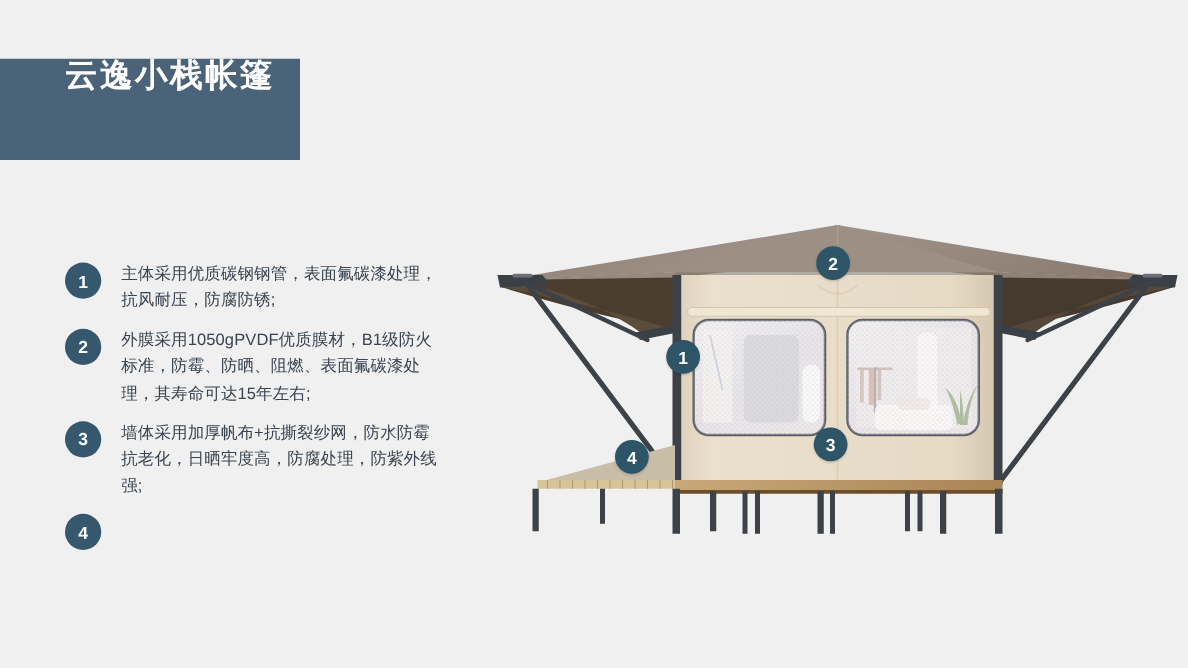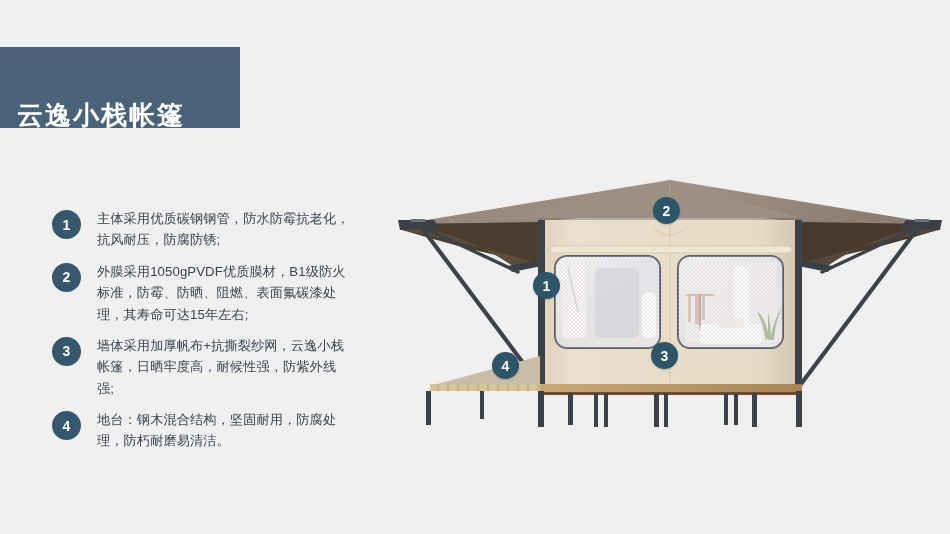--- a/index.html
+++ b/index.html
@@ -18,23 +18,23 @@
 
   
   #title-banner {
     position: absolute;
     left: 0;
     top: 47px;
     width: 240px;
     height: 81px;
     background: #4a6378;
     display: flex;
-    align-items: flex-end;
+    align-items: flex-start;
     box-sizing: border-box;
-    padding-left: 17px;
+    padding-left: 52px;
   }
   #title-banner .title-text {
     color: #ffffff;
     font-size: 26px;
     font-weight: bold;
     letter-spacing: 2px;
     line-height: 1;
     white-space: nowrap;
   }
 
@@ -110,36 +110,35 @@
 <body>
 
 <div id="title-banner">
   <span class="title-text">云逸小栈帐篷</span>
 </div>
 
 <div id="feature-list">
 
   <div class="feature-item">
     <div class="feature-badge">1</div>
-    <div class="feature-text">主体采用优质碳钢钢管，防水防霉抗老化，抗风耐压，防腐防锈;</div>
+    <div class="feature-text">主体采用优质碳钢钢管，表面氟碳漆处理，抗风耐压，防腐防锈;</div>
   </div>
 
   <div class="feature-item">
     <div class="feature-badge">2</div>
     <div class="feature-text">外膜采用1050gPVDF优质膜材，B1级防火标准，防霉、防晒、阻燃、表面氟碳漆处理，其寿命可达15年左右;</div>
   </div>
 
   <div class="feature-item">
     <div class="feature-badge">3</div>
-    <div class="feature-text">墙体采用加厚帆布+抗撕裂纱网，云逸小栈帐篷，日晒牢度高，耐候性强，防紫外线强;</div>
+    <div class="feature-text">墙体采用加厚帆布+抗撕裂纱网，防水防霉抗老化，日晒牢度高，防腐处理，防紫外线强;</div>
   </div>
 
   <div class="feature-item">
     <div class="feature-badge">4</div>
-    <div class="feature-text">地台：钢木混合结构，坚固耐用，防腐处理，防朽耐磨易清洁。</div>
   </div>
 
 </div>
 
 <div id="tent-illustration">
   <svg viewBox="0 0 560 262" xmlns="http://www.w3.org/2000/svg">
     <defs>
       <linearGradient id="roofLeft" x1="0" y1="0" x2="1" y2="0.4">
         <stop offset="0" stop-color="#8c7e72"></stop>
         <stop offset="1" stop-color="#a2948a"></stop>

